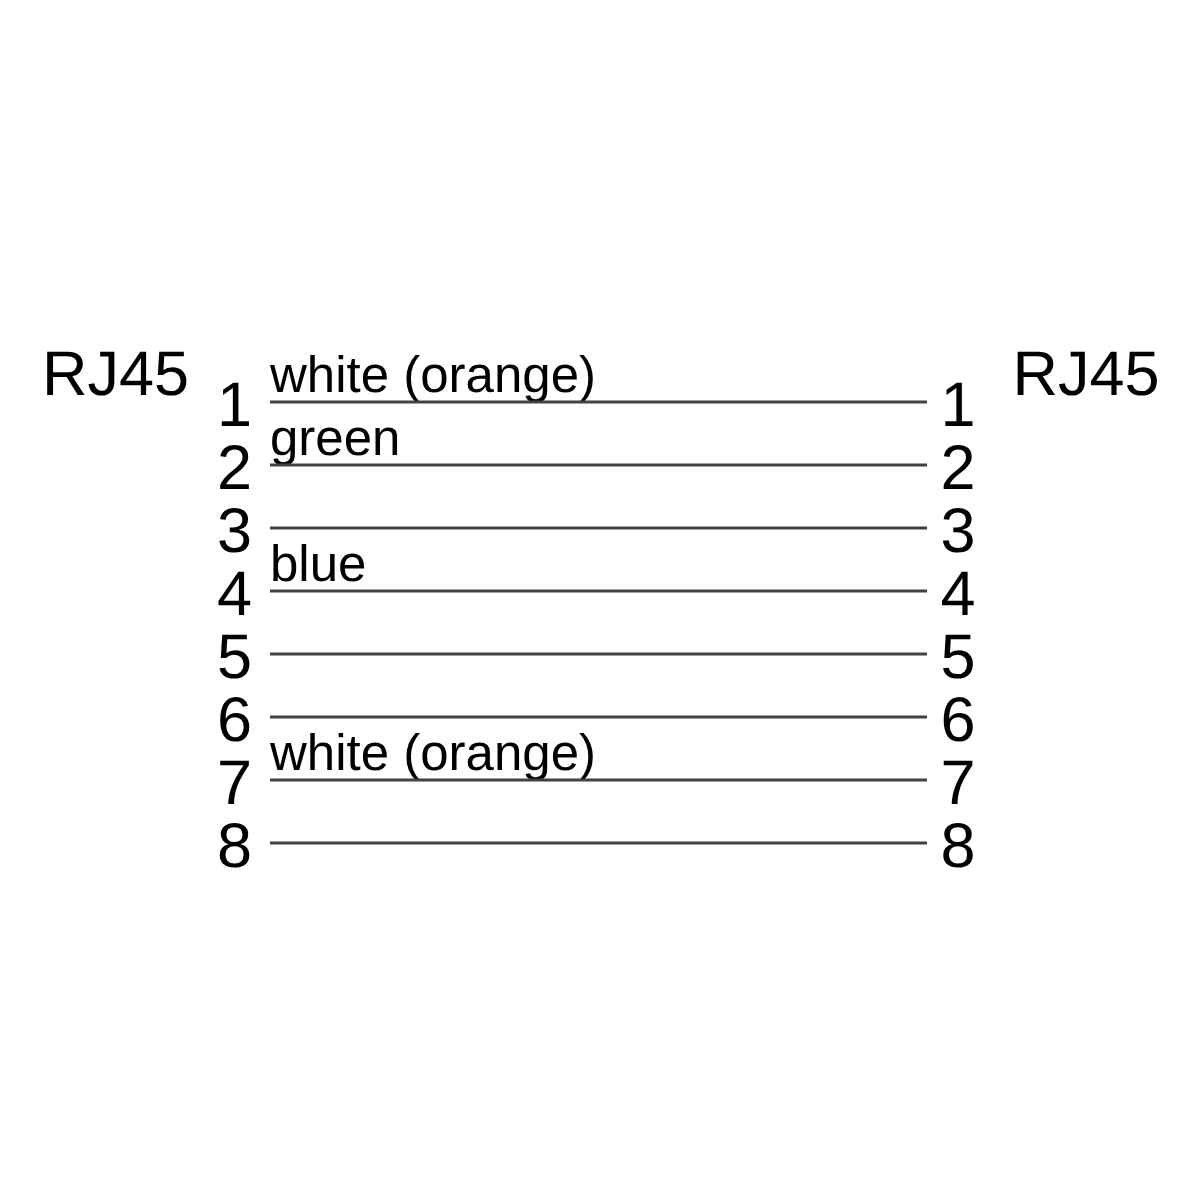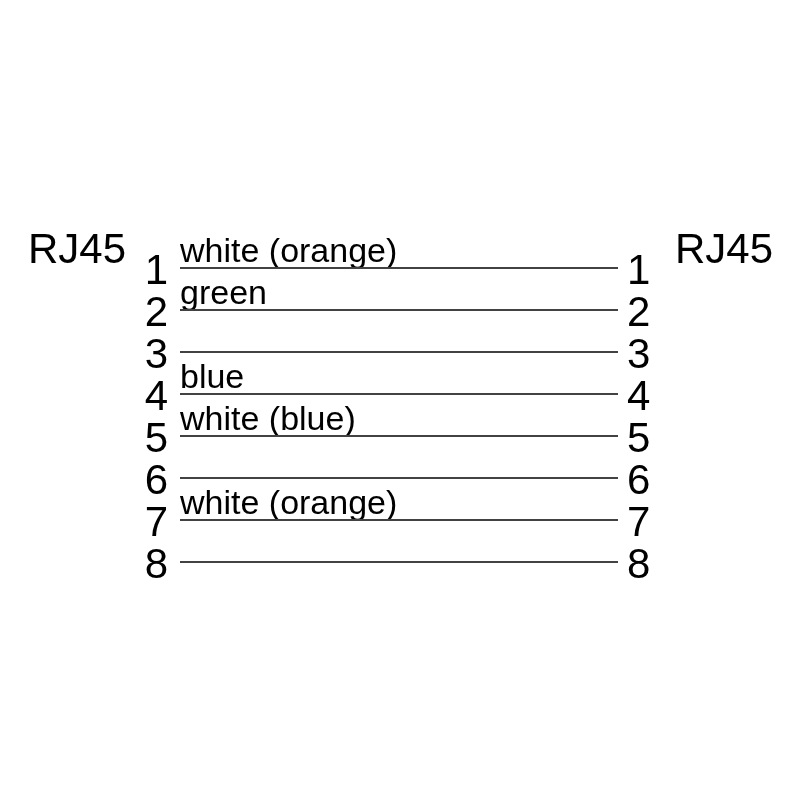--- a/index.html
+++ b/index.html
@@ -92,21 +92,20 @@
 
   <div class="wire" style="--y:394px">
     <span class="pin pin-left">4</span>
     <span class="wire-label">blue</span>
     <span class="wire-line"></span>
     <span class="pin pin-right">4</span>
   </div>
 
   <div class="wire" style="--y:436px">
     <span class="pin pin-left">5</span>
-    <span class="wire-label">white (blue)</span>
     <span class="wire-line"></span>
     <span class="pin pin-right">5</span>
   </div>
 
   <div class="wire" style="--y:478px">
     <span class="pin pin-left">6</span>
     <span class="wire-line"></span>
     <span class="pin pin-right">6</span>
   </div>
 

